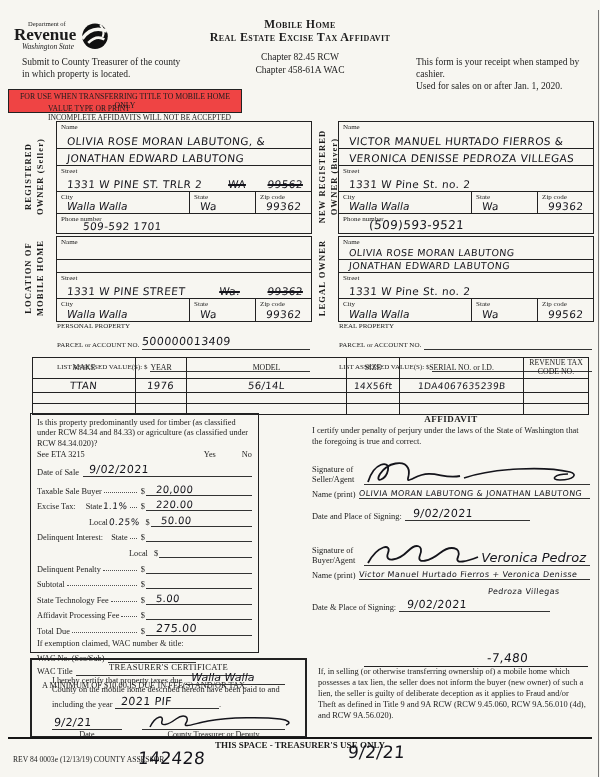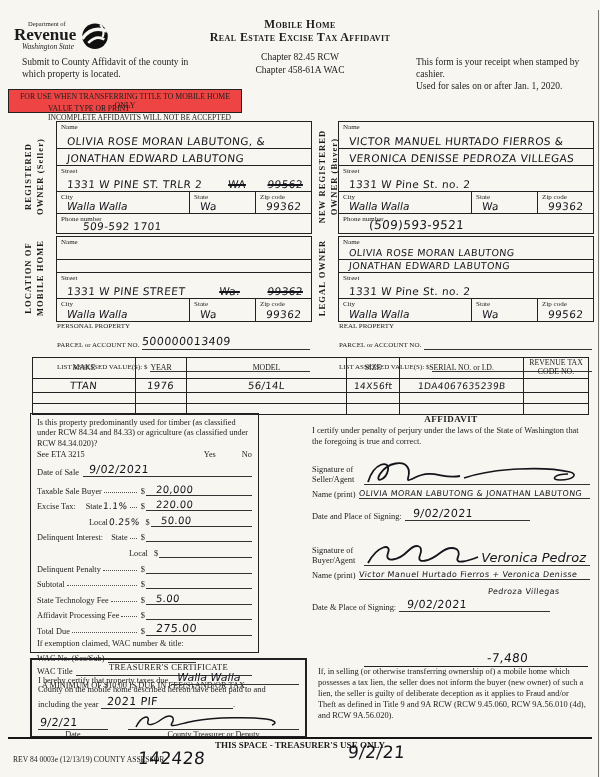--- a/index.html
+++ b/index.html
@@ -83,21 +83,21 @@
   .npr{display:flex;align-items:flex-end;font-size:8.4px;margin-top:4px;}
   .npr .fl{flex:1;border-bottom:1px solid #333;margin-left:3px;white-space:nowrap;}
   .npr .hw{font-size:8px;}
   .dts{display:flex;align-items:flex-end;font-size:8.4px;margin-top:8px;}
   .dts .fl{flex:1;border-bottom:1px solid #333;margin-left:3px;}
   .dts .hw{font-size:11px;}
   .margin-line{position:absolute;left:52px;right:2px;top:238px;border-bottom:1px solid #222;height:14px;}
   .margin-line .hw{position:absolute;right:60px;bottom:1px;font-size:12px;}
   
   .trbox{left:30px;top:658px;width:277px;height:80px;border:2px solid #222;box-sizing:border-box;
-         padding:2px 6px;}
+         padding:2px 20px;}
   .trtitle{text-align:center;font-size:8.6px;letter-spacing:.3px;}
   .trline{display:flex;align-items:flex-end;font-size:8.4px;height:13px;}
   .trline .fl{flex:1;border-bottom:1px solid #333;margin-left:3px;position:relative;}
   .trtext{font-size:8.4px;line-height:1.3;}
   .trsig{display:flex;margin-top:2px;}
   .trsig .cell{position:relative;border-bottom:1px solid #333;height:18px;}
   .trsig .c1{width:70px;}
   .trsig .gap{width:20px;}
   .trsig .c2{flex:1;}
   .trsig-lbls{display:flex;font-size:8.2px;}
@@ -135,21 +135,21 @@
   </div>
 
   <div class="abs title-block">
     <div class="t1 sc">Mobile Home</div>
     <div class="t2 sc">Real Estate Excise Tax Affidavit</div>
     <div class="chap">
       <div>Chapter 82.45 RCW</div>
       <div>Chapter 458-61A WAC</div>
     </div>
   </div>
-  <div class="abs note-l">Submit to County Affidavit of the county in which property is located.</div>
+  <div class="abs note-l">Submit to County Treasurer of the county in which property is located.</div>
   <div class="abs note-r">
     <div>This form is your receipt when stamped by cashier.</div>
     <div>Used for sales on or after Jan. 1, 2020.</div>
   </div>
 
   <div class="abs banner">FOR USE WHEN TRANSFERRING TITLE TO MOBILE HOME ONLY</div>
   <div class="abs prenote" style="top:104px;">VALUE TYPE OR PRINT</div>
   <div class="abs prenote" style="top:113px;">INCOMPLETE AFFIDAVITS WILL NOT BE ACCEPTED</div>
 
   <div class="vert" style="left:22px;top:232px;width:111px;">

